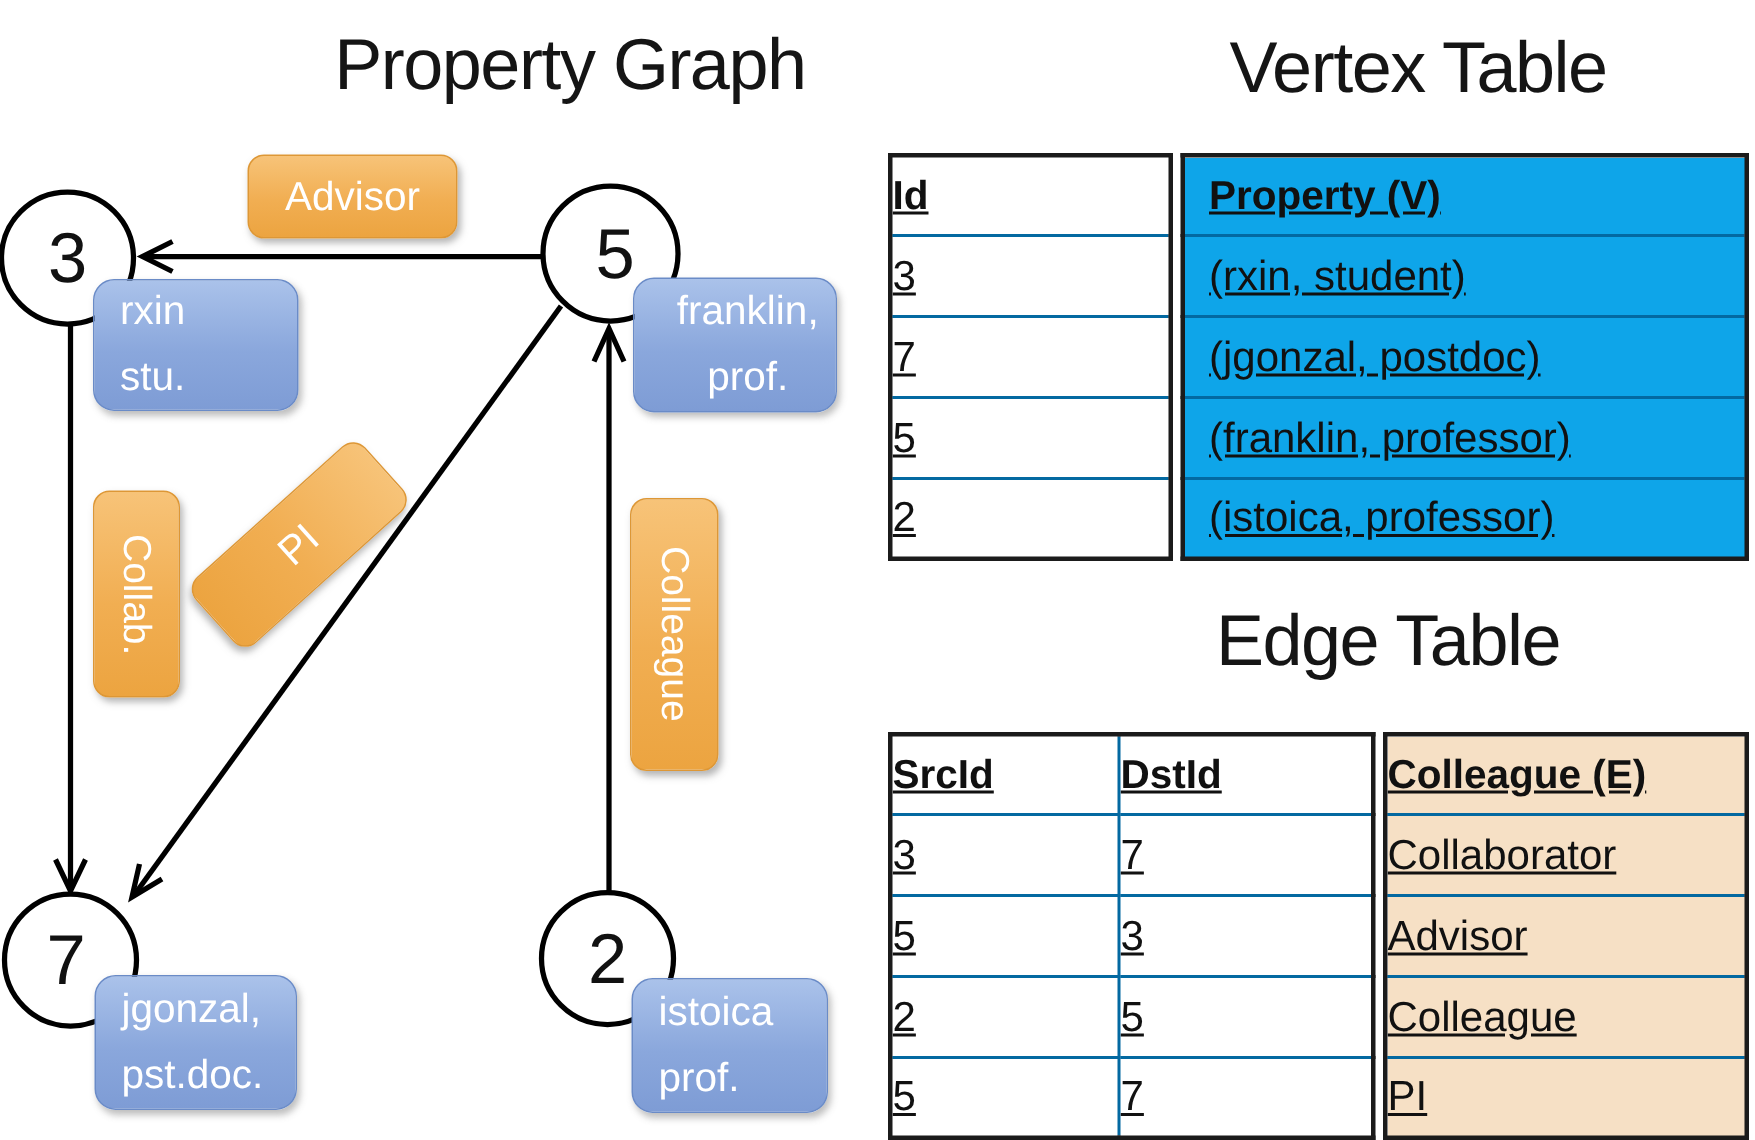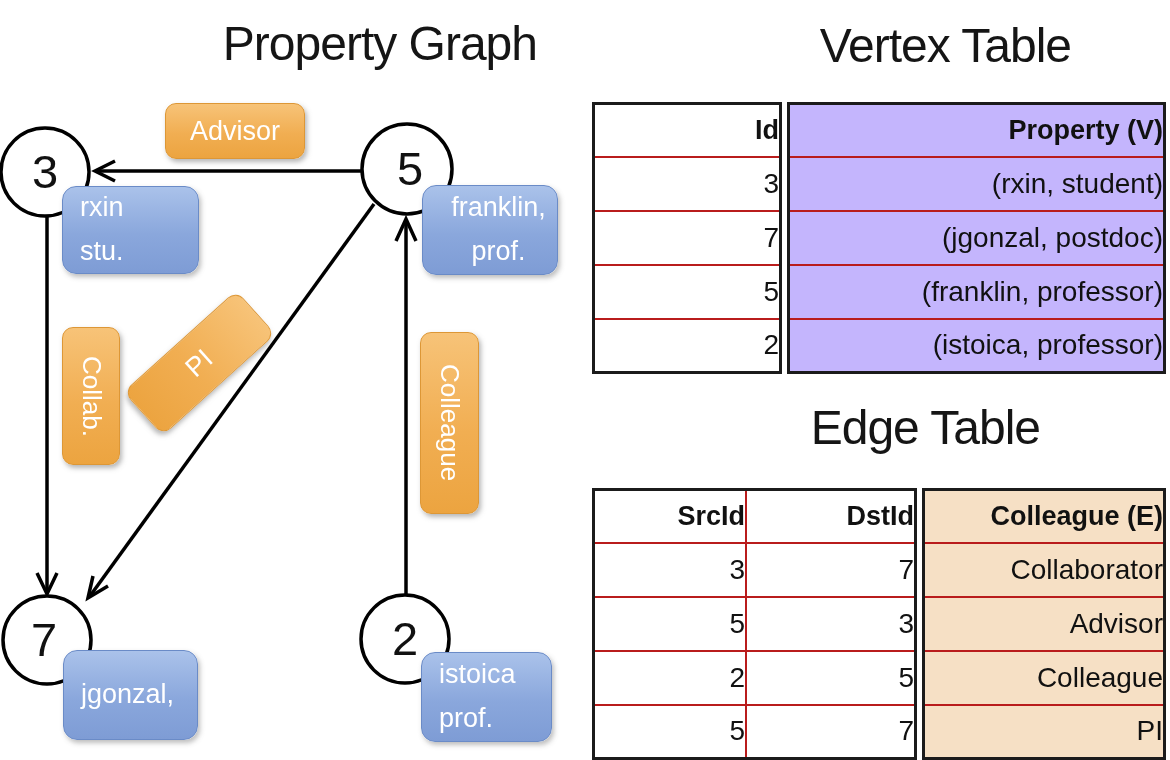--- a/index.html
+++ b/index.html
@@ -45,25 +45,25 @@
   #pi-label{left:170px;top:287px;width:57px;height:150px;transform:rotate(48deg);}
   #pi-label .vtxt-r{transform:rotate(-90deg);}
   .vtxt{writing-mode:vertical-rl;font-size:26px;}
   #rxin-box{left:62px;top:186px;width:137px;height:88px;}
   #franklin-box{left:422px;top:185px;width:136px;height:90px;align-items:center;}
   #jgonzal-box{left:63px;top:650px;width:135px;height:90px;}
   #istoica-box{left:421px;top:652px;width:131px;height:90px;}
 
   
   table{border-collapse:collapse;table-layout:fixed;position:absolute;}
-  td{border:2px solid #b91c1c;text-align:right;vertical-align:middle;
-     font-size:28px;padding:0;overflow:hidden;white-space:nowrap;}
+  td{border:2px solid #0369a1;text-align:left;vertical-align:middle;
+     font-size:28px;padding:0;overflow:hidden;white-space:nowrap;text-decoration:underline;}
   table{border:3px solid #1b1b1b;}
   td.hdr{font-weight:bold;font-size:27px;}
-  .vfill td{background:#c4b5fd;}
+  .vfill td{background:#0ea5e9;padding-left:16px;}
   .efill td{background:#f6e0c5;}
   #vertex-id-table{left:592px;top:102px;width:190px;height:269px;}
   #vertex-prop-table{left:787px;top:102px;width:379px;height:269px;}
   #edge-ids-table{left:592px;top:488px;width:325px;height:269px;}
   #edge-prop-table{left:922px;top:488px;width:244px;height:269px;}
   tr{height:53.8px;}
 </style>
 </head>
 <body>
 
@@ -128,20 +128,21 @@
   <div id="rxin-box" class="bbox">
     <span>rxin</span>
     <span>stu.</span>
   </div>
   <div id="franklin-box" class="bbox">
     <span>franklin,</span>
     <span>prof.</span>
   </div>
   <div id="jgonzal-box" class="bbox">
     <span>jgonzal,</span>
+    <span>pst.doc.</span>
   </div>
   <div id="istoica-box" class="bbox">
     <span>istoica</span>
     <span>prof.</span>
   </div>
 </div>
 
 <table id="vertex-id-table">
   <tbody>
       <tr>

